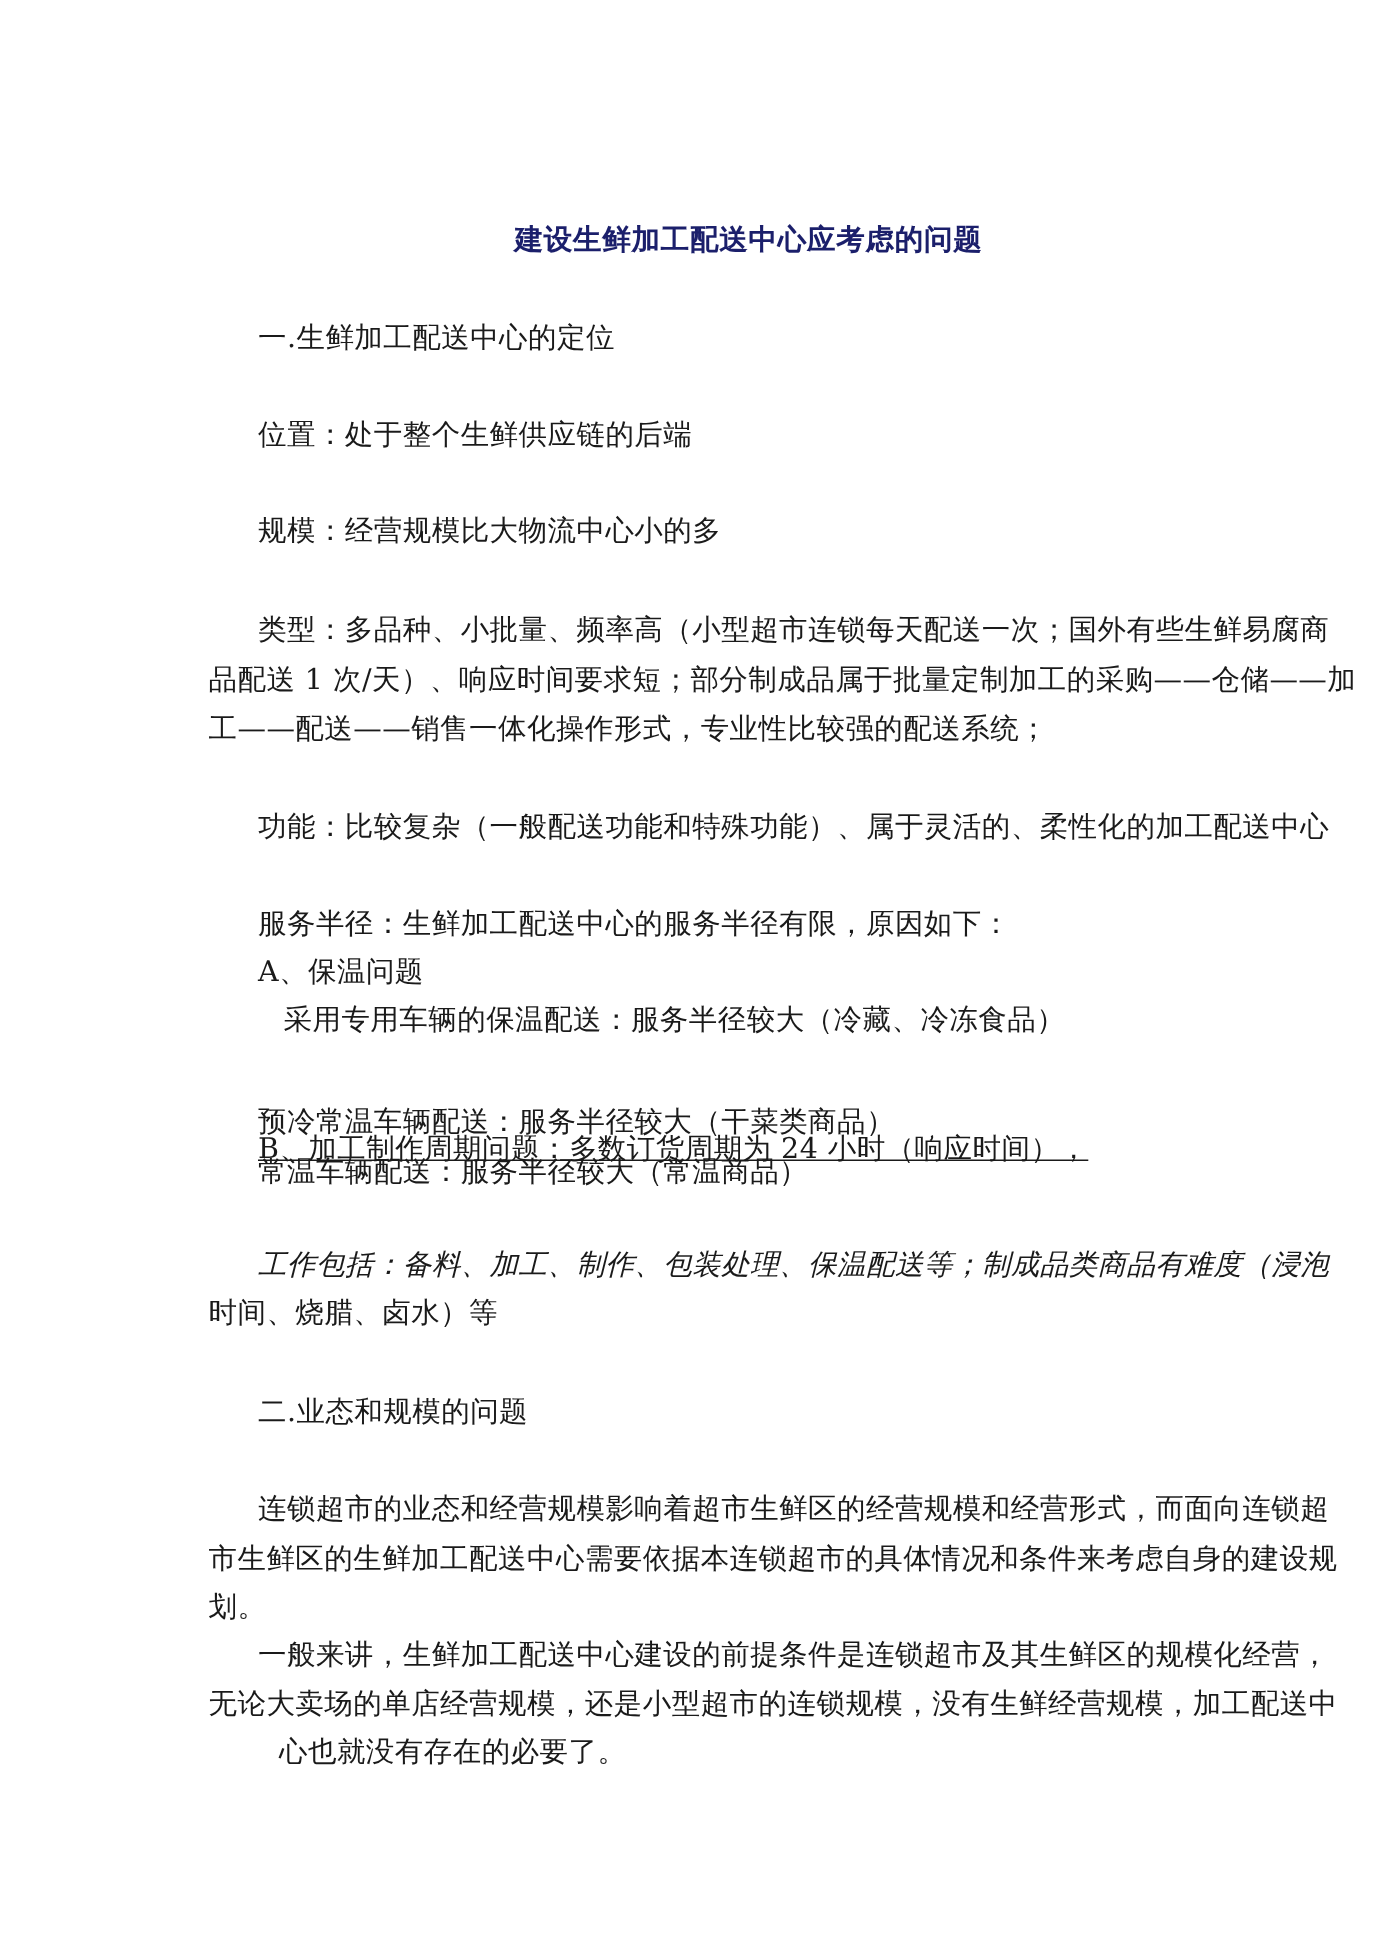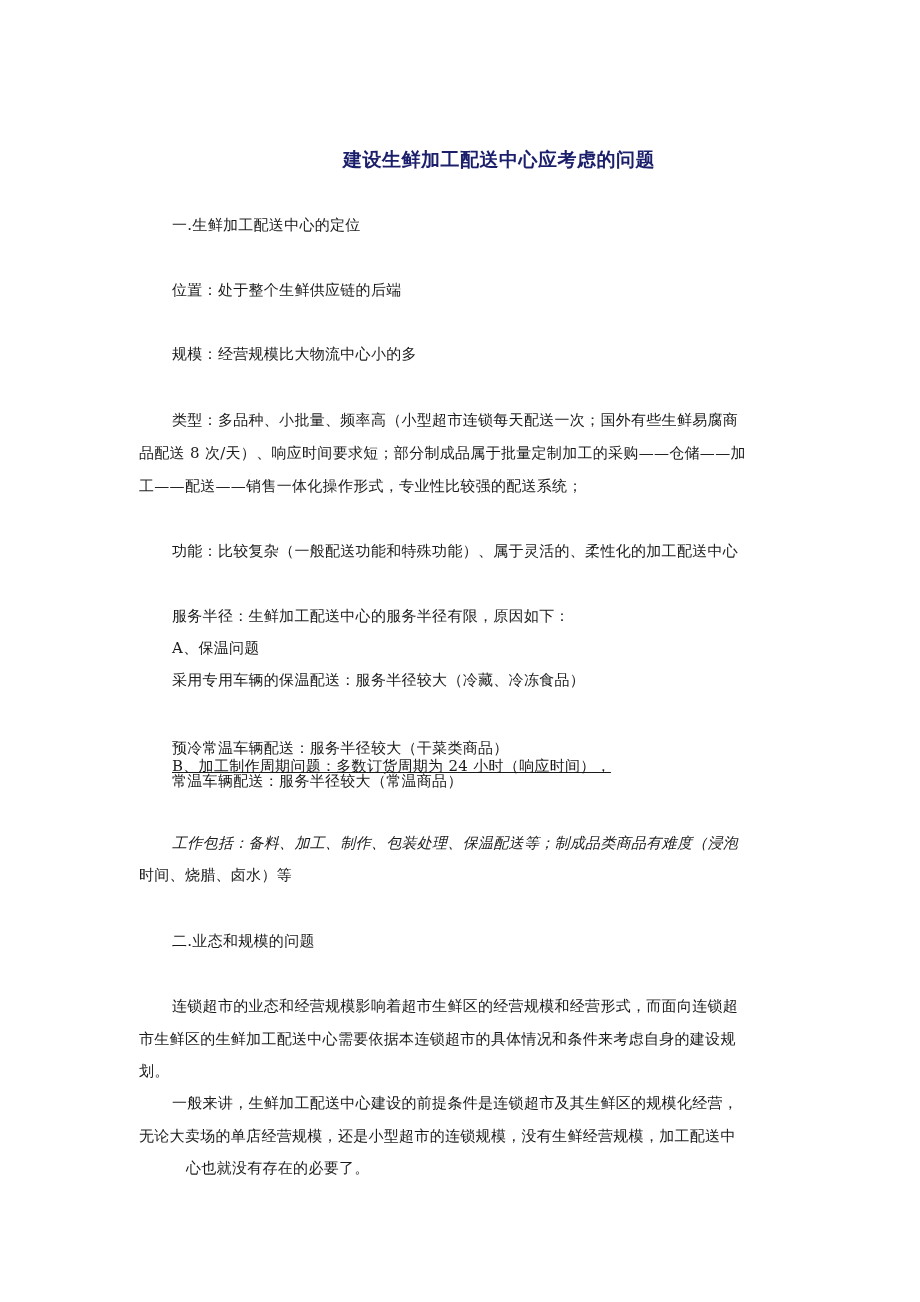--- a/index.html
+++ b/index.html
@@ -8,42 +8,42 @@
     font-family: "DejaVu Serif", "Liberation Serif", serif;
     color: #1a1a1a;
   }
   .page { position: absolute; left: 0; top: 0; width: 920px; height: 1302px; }
   .title {
     position: absolute; top: 147px; left: 0; width: 920px; text-align: center;
     font-family: "DejaVu Sans", "Liberation Sans", sans-serif;
     font-weight: bold; font-size: 19px; color: #1b1f6b; letter-spacing: 0.5px; margin-left: 39px;
   }
   .line {
-    position: absolute; font-size: 15px; line-height: 20px; white-space: nowrap;
+    position: absolute; font-size: 19px; line-height: 20px; white-space: nowrap;
     letter-spacing: 0.3px;
   }
   .l-indent { left: 172px; }
   .l-full { left: 139px; }
 </style>
 </head>
 <body>
 
 <div class="page">
   <div class="title" style="color: rgb(27, 31, 107);">建设生鲜加工配送中心应考虑的问题</div>
   <div id="lines">
       <div class="line l-indent" style="top: 215px;">一.生鲜加工配送中心的定位</div>
       <div class="line l-indent" style="top: 280px;">位置：处于整个生鲜供应链的后端</div>
       <div class="line l-indent" style="top: 344px;">规模：经营规模比大物流中心小的多</div>
       <div class="line l-indent" style="top: 410px;">类型：多品种、小批量、频率高（小型超市连锁每天配送一次；国外有些生鲜易腐商</div>
-      <div class="line l-full" style="top: 443px;">品配送 8 次/天）、响应时间要求短；部分制成品属于批量定制加工的采购——仓储——加</div>
+      <div class="line l-full" style="top: 443px;">品配送 1 次/天）、响应时间要求短；部分制成品属于批量定制加工的采购——仓储——加</div>
       <div class="line l-full" style="top: 476px;">工——配送——销售一体化操作形式，专业性比较强的配送系统；</div>
       <div class="line l-indent" style="top: 541px;">功能：比较复杂（一般配送功能和特殊功能）、属于灵活的、柔性化的加工配送中心</div>
       <div class="line l-indent" style="top: 606px;">服务半径：生鲜加工配送中心的服务半径有限，原因如下：</div>
       <div class="line l-indent" style="top: 638px;">A、保温问题</div>
-      <div class="line l-indent" style="top: 670px;">采用专用车辆的保温配送：服务半径较大（冷藏、冷冻食品）</div>
+      <div class="line l-indent" style="top: 670px; margin-left: 17px;">采用专用车辆的保温配送：服务半径较大（冷藏、冷冻食品）</div>
       <div class="line l-indent" style="top: 726px; margin-top: 12px;">预冷常温车辆配送：服务半径较大（干菜类商品）</div>
       <div class="line l-indent" style="top: 735px; margin-top: 36px;">常温车辆配送：服务半径较大（常温商品）</div>
       <div class="line l-indent" style="top: 756px; text-decoration: underline;">B、加工制作周期问题：多数订货周期为 24 小时（响应时间），</div>
       <div class="line l-indent" style="top: 833px; font-style: italic;">工作包括：备料、加工、制作、包装处理、保温配送等；制成品类商品有难度（浸泡</div>
       <div class="line l-full" style="top: 865px;">时间、烧腊、卤水）等</div>
       <div class="line l-indent" style="top: 931px;">二.业态和规模的问题</div>
       <div class="line l-indent" style="top: 996px;">连锁超市的业态和经营规模影响着超市生鲜区的经营规模和经营形式，而面向连锁超</div>
       <div class="line l-full" style="top: 1029px;">市生鲜区的生鲜加工配送中心需要依据本连锁超市的具体情况和条件来考虑自身的建设规</div>
       <div class="line l-full" style="top: 1061px;">划。</div>
       <div class="line l-indent" style="top: 1093px;">一般来讲，生鲜加工配送中心建设的前提条件是连锁超市及其生鲜区的规模化经营，</div>

